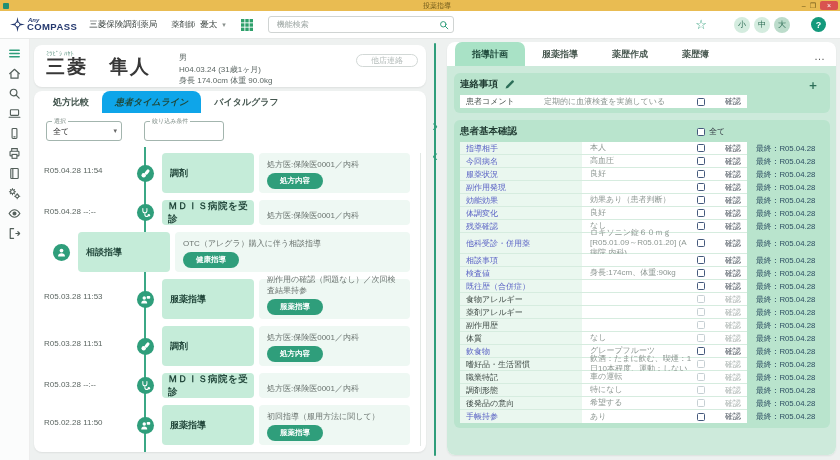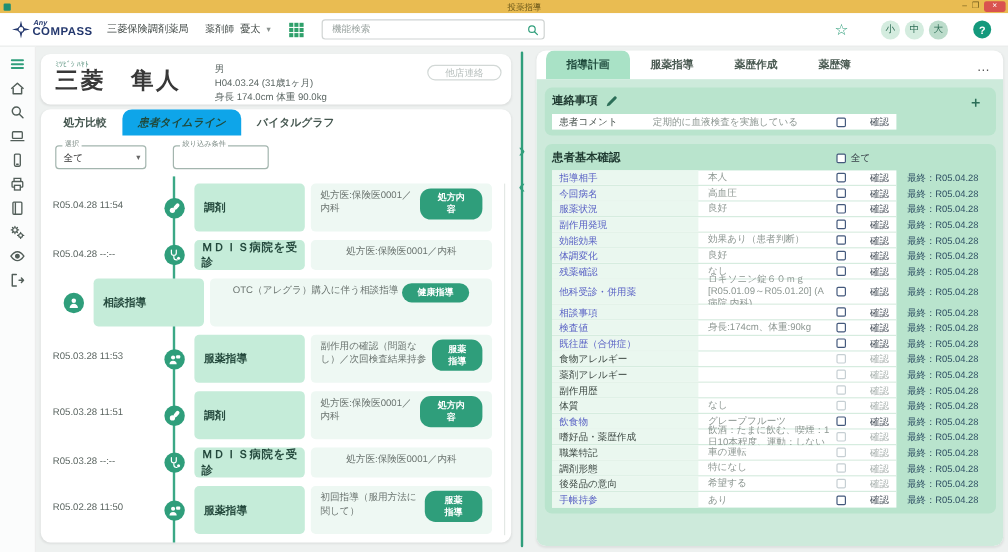--- a/index.html
+++ b/index.html
@@ -74,21 +74,21 @@
   .tl-entry{display:flex;align-items:stretch;margin-bottom:7px;position:relative;}
   .tl-entry.large{height:40px;}
   .tl-entry.small{height:25px;}
   .tl-date{width:84px;font-size:8px;color:#5c6662;padding-top:13px;}
   .small .tl-date{padding-top:7px;}
   .tl-node{width:34px;display:flex;justify-content:center;align-items:center;}
   .tl-circle{width:17px;height:17px;border-radius:50%;background:#2f9e7b;display:flex;align-items:center;justify-content:center;z-index:1;}
   .tl-circle svg{width:11px;height:11px;display:block;}
   .tl-label{width:92px;background:#c5ecd9;border-radius:4px;margin-right:5px;display:flex;align-items:center;padding-left:8px;font-size:9px;font-weight:bold;color:#24493d;flex-shrink:0;}
   .small .tl-label{font-size:9.5px;letter-spacing:0.5px;padding-left:6px;}
-  .tl-content{flex:1;background:#eef8f3;border-radius:4px;padding:4px 8px;display:flex;justify-content:center;gap:3px;}
+  .tl-content{flex:1;background:#eef8f3;border-radius:4px;padding:4px 8px;display:flex;flex-direction:column;justify-content:flex-end;gap:3px;}
   .tl-desc{font-size:8px;color:#6a736f;}
   .tl-btn{align-self:flex-start;background:#2f9e7b;color:#fff;font-size:7.5px;font-weight:bold;border:none;border-radius:9px;padding:3px 13px;}
 
   
   .divider-line{position:absolute;left:404px;top:4px;bottom:4px;width:2px;background:#2f9e7b;border-radius:1px;}
   .chev{position:absolute;left:396px;width:18px;height:18px;color:#2f9e7b;font-size:17px;font-weight:bold;line-height:18px;text-align:center;background:transparent;}
   .chev-open{top:78px;}
   .chev-close{top:108px;}
 
   
@@ -691,21 +691,21 @@
                       <span>確認</span>
                     </span>
                   </div>
                   <span class="b-last">
                     <span>最終：</span>
                     <span>R05.04.28</span>
                   </span>
                 </div>
                 <div class="brow inactive">
                   <div class="brow-white">
-                    <span class="b-label">嗜好品・薬歴作成</span>
+                    <span class="b-label">嗜好品・生活習慣</span>
                     <span class="b-value">飲酒：たまに飲む、喫煙：1日10本程度、運動：しない</span>
                     <span class="b-confirm">
                       <span class="cb"></span>
                       <span>確認</span>
                     </span>
                   </div>
                   <span class="b-last">
                     <span>最終：</span>
                     <span>R05.04.28</span>
                   </span>

